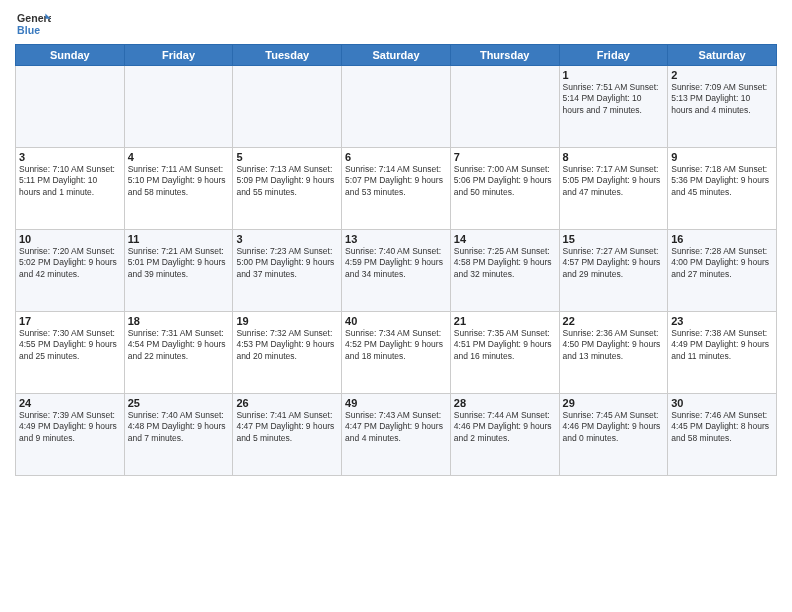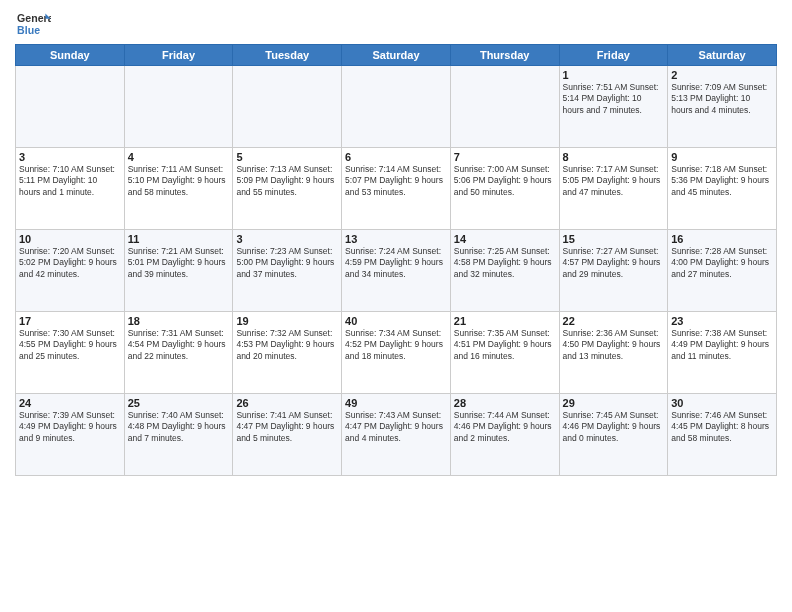--- a/index.html
+++ b/index.html
@@ -209,21 +209,21 @@
           </td>
           <td>
             <span class="day-num">3</span>
             <div class="day-info">Sunrise: 7:23 AM
 Sunset: 5:00 PM
 Daylight: 9 hours
 and 37 minutes.</div>
           </td>
           <td>
             <span class="day-num">13</span>
-            <div class="day-info">Sunrise: 7:24 AM
+            <div class="day-info">Sunrise: 7:40 AM
 Sunset: 4:59 PM
 Daylight: 9 hours
 and 34 minutes.</div>
           </td>
           <td>
             <span class="day-num">14</span>
             <div class="day-info">Sunrise: 7:25 AM
 Sunset: 4:58 PM
 Daylight: 9 hours
 and 32 minutes.</div>

